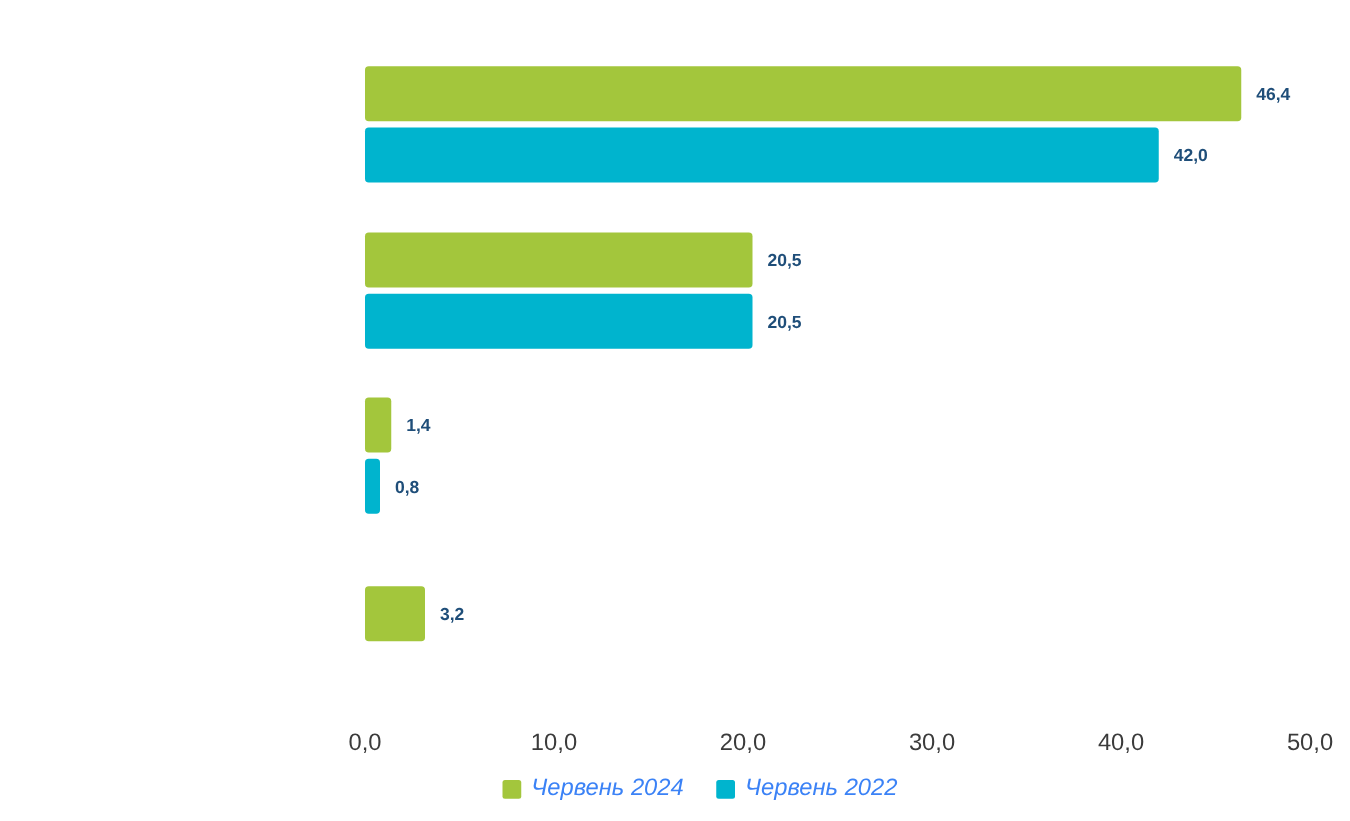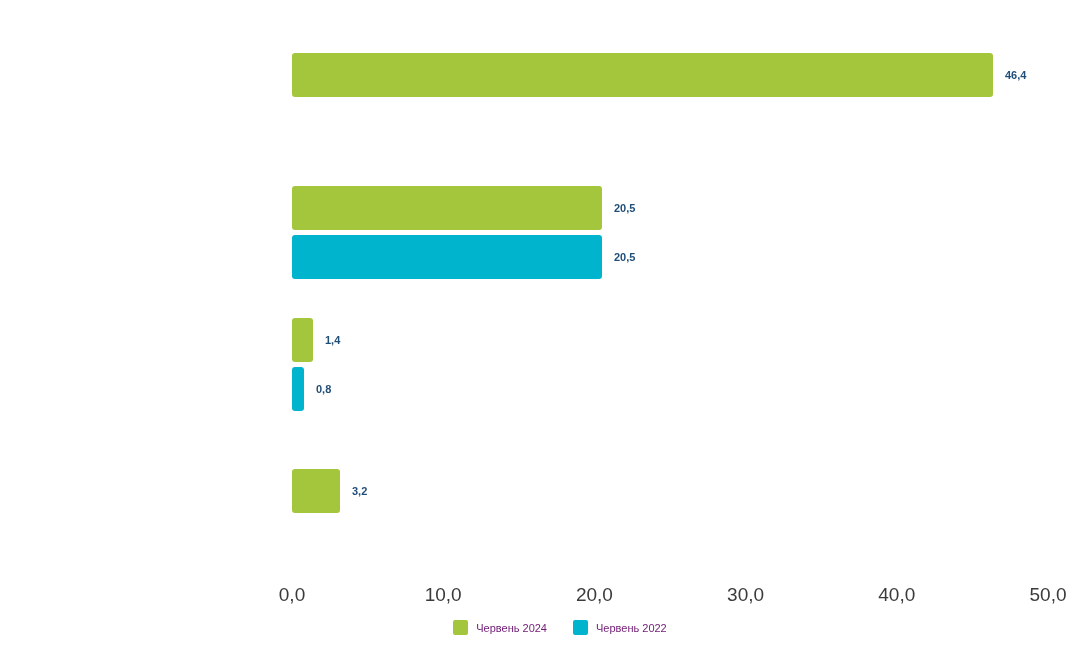--- a/index.html
+++ b/index.html
@@ -41,21 +41,21 @@
     align-items: center;
   }
   .bar {
     height: 44px;
     border-radius: 3px;
   }
   .bar.s0 { background: #a3c63c; }
   .bar.s1 { background: #00b4ce; }
 
   .bar-value {
-    font-size: 11px;
+    font-size: 14px;
     font-weight: bold;
     color: #1f4e79;
     margin-left: 12px;
     white-space: nowrap;
   }
 
   
   .axis {
     position: absolute;
     left: 292px;
@@ -91,37 +91,42 @@
   }
   .legend-swatch {
     width: 15px;
     height: 15px;
     border-radius: 2px;
     flex: none;
   }
   .legend-swatch.s0 { background: #a3c63c; }
   .legend-swatch.s1 { background: #00b4ce; }
   .legend-label {
-    font-size: 11px;
-    color: #701a75;
+    font-size: 19px;
+    color: #3b82f6;
     white-space: nowrap;
+    font-style: italic;
   }
 </style>
 </head>
 <body>
 
 <div id="chart-root">
 
   <div class="plot-area">
 
     <div class="cat-row" style="top:13px;height:104px;">
 
       <div class="bar-wrap" style="top:0px;">
         <div class="bar s0" style="width:701px;"></div>
         <div class="bar-value">46,4</div>
+      </div>
+      <div class="bar-wrap" style="top:49px;">
+        <div class="bar s1" style="width:635px;"></div>
+        <div class="bar-value">42,0</div>
       </div>
     </div>
 
     <div class="cat-row" style="top:146px;height:104px;">
 
       <div class="bar-wrap" style="top:0px;">
         <div class="bar s0" style="width:310px;"></div>
         <div class="bar-value">20,5</div>
       </div>
       <div class="bar-wrap" style="top:49px;">

